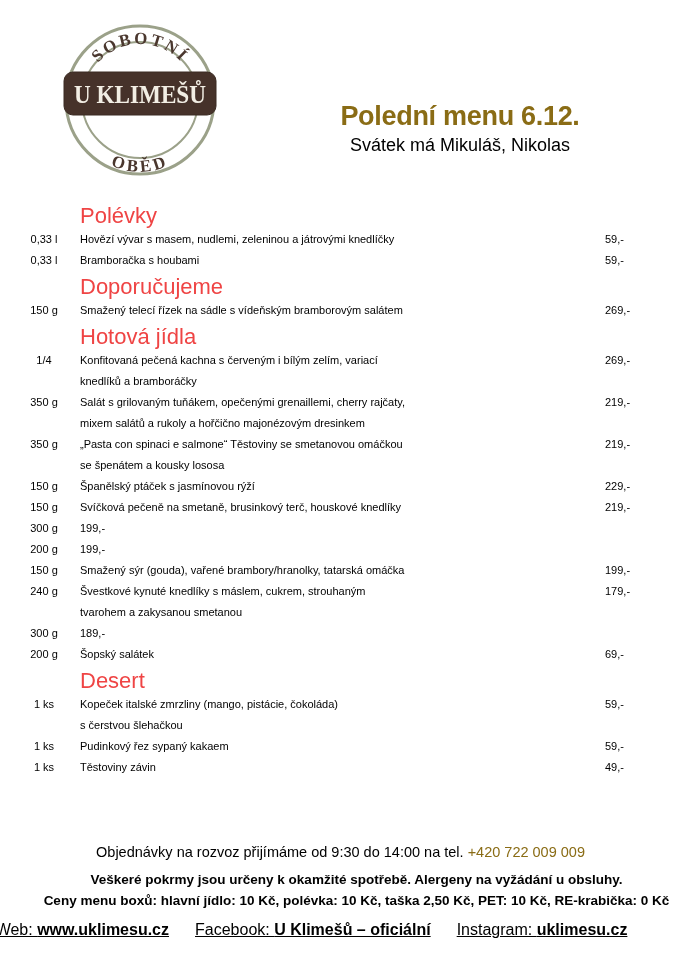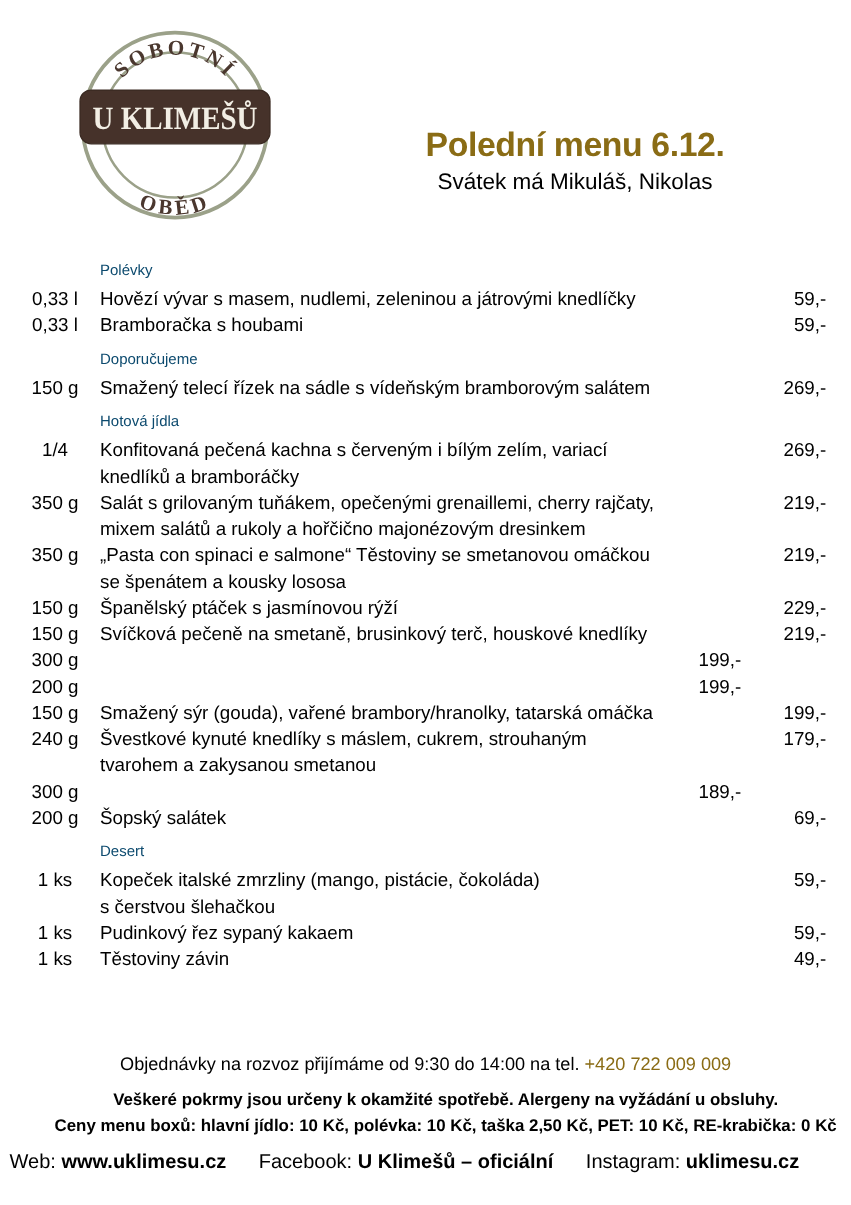--- a/index.html
+++ b/index.html
@@ -14,42 +14,43 @@
 
   
   .title-block { position:absolute; left:235px; top:101px; width:450px; text-align:center; }
   .title { font-size:27px; font-weight:bold; color:#8a6c15; letter-spacing:-0.3px; line-height:30px; }
   .subtitle { font-size:18px; margin-top:3px; line-height:22px; }
 
   
   .menu { position:absolute; top:204px; left:20px; width:641px; }
   .section + .section { margin-top:4px; }
   .section-heading {
-    color:#0c4a6e; font-size:12px; line-height:24px;
+    color:#ef4444; font-size:22px; line-height:24px;
     margin:0 0 1px 60px; font-weight:normal;
   }
   .row {
     display:grid; grid-template-columns:48px 1fr 56px; column-gap:12px;
-    font-size:15px; line-height:21px;
+    font-size:11px; line-height:21px;
   }
   .portion { text-align:center; white-space:nowrap; }
   .name { white-space:pre-line; }
-  .price { text-align:right; white-space:nowrap; }
+  .price { white-space:nowrap; }
 
   
   .footer { position:absolute; top:842px; left:0; width:681px; text-align:center; }
   .delivery { font-size:14.5px; line-height:20px; white-space:nowrap; }
   .phone { color:#8a6c15; }
   .notes { margin-top:7px; font-size:13.5px; font-weight:bold; line-height:21px; }
   .notes div { white-space:nowrap;margin-left:32px; }
 
   .bottomline {
-    position:absolute; top:919px; left:16px; width:615px;
+    position:absolute; top:919px; left:4px; width:615px;
     display:flex; justify-content:center; gap:26px; font-size:16px; line-height:21px;
     white-space:nowrap;
+    text-decoration:underline;
   }
   .bl-value { font-weight:bold; }
 </style>
 </head>
 <body>
 
 <svg class="logo" viewBox="0 0 190 154" xmlns="http://www.w3.org/2000/svg">
   <defs>
     <path id="arcTop" d="M 49,45 A 56,56 0 0 1 141,45"></path>
     <path id="arcBottom" d="M 47,130 A 71,71 0 0 0 143,130"></path>

